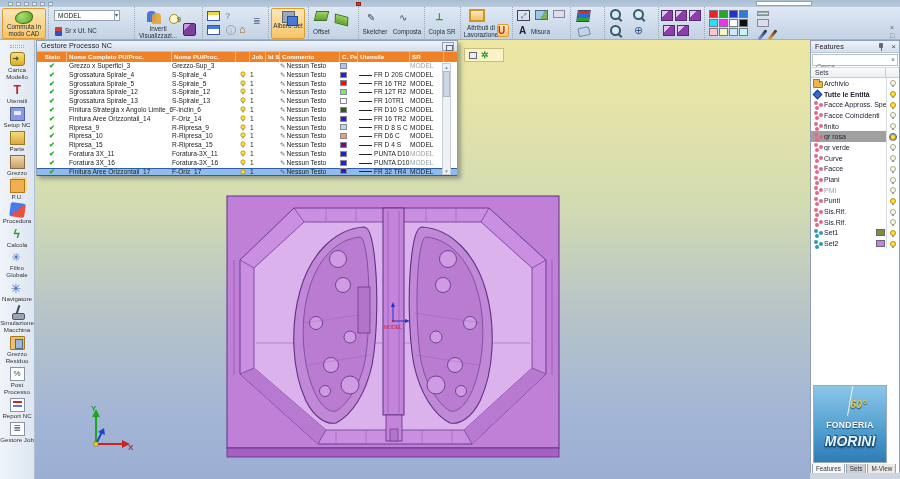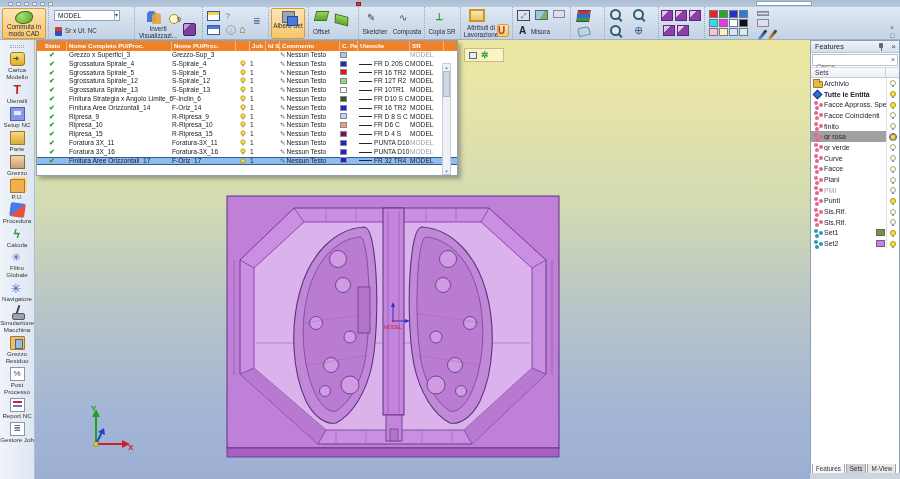--- a/index.html
+++ b/index.html
@@ -516,20 +516,24 @@
       <text x="48" y="48" font-size="8" font-weight="bold" fill="#cc2222" font-family="Liberation Sans, sans-serif">X</text>
     </svg>
 
     <div class="quickfloat">
       <span class="qf-box"></span>
       <span class="qf-star">✲</span>
     </div>
   </div>
 
   <div class="process-panel">
+    <div class="ppanel-title">
+      <span>Gestore Processo NC</span>
+      <span class="ppanel-btn"></span>
+    </div>
     <div class="phead">
       <span class="c-stato">Stato</span>
       <span class="c-nome">Nome Completo PU/Proc.</span>
       <span class="c-short">Nome PU/Proc.</span>
       <span class="c-bulb"></span>
       <span class="c-job">Job N.</span>
       <span class="c-ids">Id S</span>
       <span class="c-comm">Commento</span>
       <span class="c-cpen">C. Penna</span>
       <span class="c-tool">Utensile</span>
@@ -936,20 +940,25 @@
             <span class="icon user-set-icon"></span>
           </span>
           <span class="flabel">Set2</span>
           <span class="fswatch" style="background: rgb(201, 127, 232);"></span>
           <span class="fbulbcell">
             <span class="bulb on"></span>
           </span>
         </div>
       </div>
 
+    <div class="logo">
+      <span class="logo-60">60°</span>
+      <span class="logo-fonderia">FONDERIA</span>
+      <span class="logo-morini">MORINI</span>
+    </div>
 
     <div class="fp-tabs">
 
         <span class="ptab active">Features</span>
 
         <span class="ptab pressed">Sets</span>
 
         <span class="ptab">M-View</span>
       </div>
   </div>

